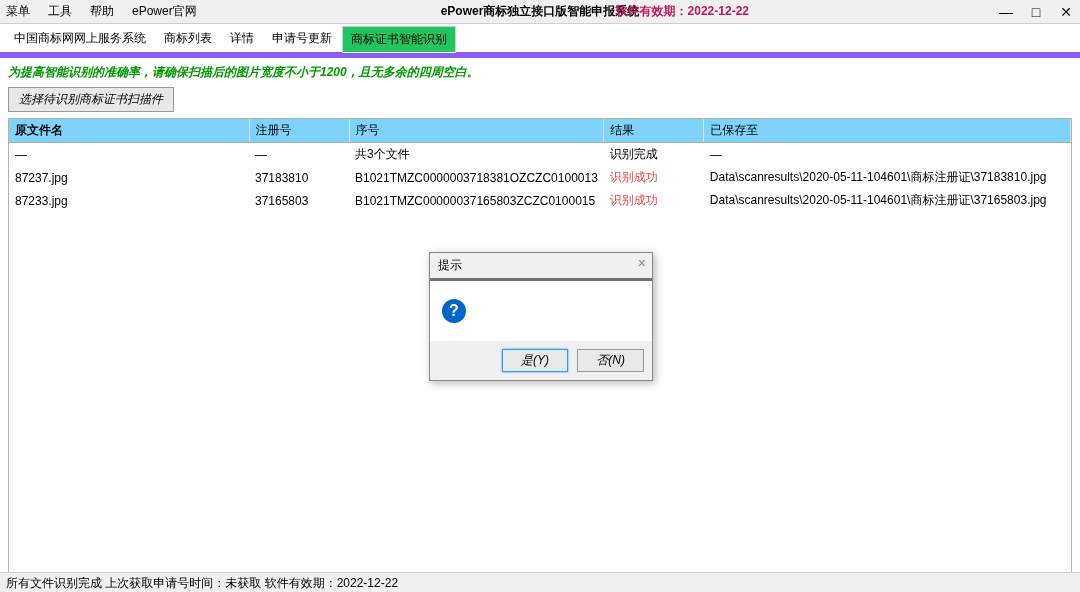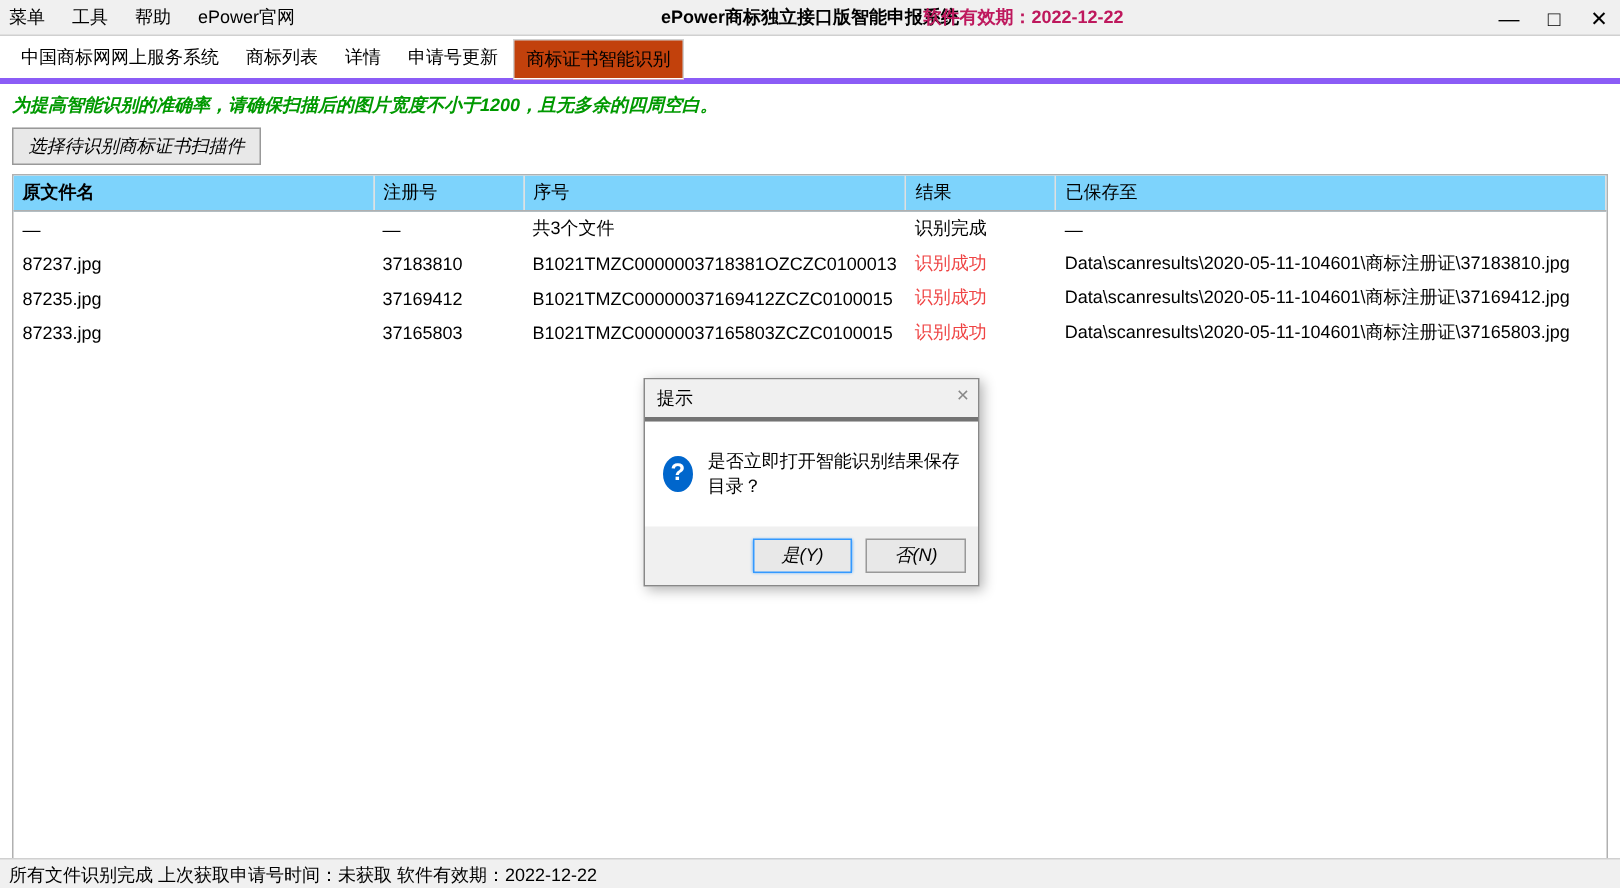--- a/index.html
+++ b/index.html
@@ -6,23 +6,23 @@
     body { font-family: "Microsoft YaHei", "SimSun", sans-serif; font-size: 12px; background: #fff; width: 1080px; height: 592px; overflow: hidden; position: relative; }
     
     .titlebar { height: 24px; background: #f0f0f0; display: flex; align-items: center; padding: 0 6px; border-bottom: 1px solid #d0d0d0; }
     .titlebar .menu-group { display: flex; gap: 18px; }
     .titlebar .menu-item { cursor: default; }
     .titlebar .title-center { position: absolute; left: 50%; transform: translateX(-50%); font-weight: bold; }
     .titlebar .expiry { position: absolute; left: 57%; color: #be185d; font-weight: bold; }
     .titlebar .winbtns { position: absolute; right: 4px; display: flex; gap: 10px; font-family: Arial; font-size: 14px; }
     .titlebar .winbtns span { width: 20px; text-align: center; cursor: default; }
     
-    .tabbar { height: 24px; display: flex; align-items: center; border-bottom: 4px solid #8b5cf6; padding: 14px 6px; text-align: center; }
+    .tabbar { height: 24px; display: flex; align-items: center; border-bottom: 6px solid #8b5cf6; padding: 14px 6px; text-align: center; }
     .tabbar .tab { padding: 4px 8px; margin-right: 2px; cursor: default; }
-    .tabbar .tab.active { background: #c2410c; border: 1px solid #d0d0d0; border-bottom: 1px solid #fff; position: relative; top: 1px; }
+    .tabbar .tab.active { background: #22c55e; border: 1px solid #d0d0d0; border-bottom: 1px solid #fff; position: relative; top: 1px; }
     
     .hint { color: #009900; font-weight: bold; padding: 6px 8px; font-style: italic; }
     
     .toolbar { padding: 0 8px 6px 8px; }
     .btn { background: #e8e8e8; border: 1px solid #999; padding: 3px 10px; cursor: default; font-size: 12px; font-style: italic; }
     
     .table-wrap { border: 1px solid #b0b0b0; margin: 0 8px; height: 470px; overflow: auto; background: #fff; }
     table { width: 100%; border-collapse: collapse; }
     th, td { text-align: left; padding: 3px 6px; font-size: 12px; white-space: nowrap; }
     thead th { border-bottom: 1px solid #b0b0b0; border-right: 1px solid #e0e0e0; font-weight: normal; background: #7dd3fc; }
@@ -101,45 +101,37 @@
         <td>—</td>
       </tr>
       <tr>
         <td>87237.jpg</td>
         <td>37183810</td>
         <td>B1021TMZC0000003718381OZCZC0100013</td>
         <td class="success">识别成功</td>
         <td>Data\scanresults\2020-05-11-104601\商标注册证\37183810.jpg</td>
       </tr>
       <tr>
-        <td>87235.jpg</td>
-        <td>37169412</td>
-        <td>B1021TMZC00000037169412ZCZC0100015</td>
-        <td class="success">识别成功</td>
-        <td>Data\scanresults\2020-05-11-104601\商标注册证\37169412.jpg</td>
-      </tr>
-      <tr>
         <td>87233.jpg</td>
         <td>37165803</td>
         <td>B1021TMZC00000037165803ZCZC0100015</td>
         <td class="success">识别成功</td>
         <td>Data\scanresults\2020-05-11-104601\商标注册证\37165803.jpg</td>
       </tr>
     </tbody>
   </table>
 </div>
 
 <div class="modal">
   <div class="mtitle">
     <span>提示</span>
     <span class="close">×</span>
   </div>
   <div class="mbody">
     <div class="micon">?</div>
-    <div>是否立即打开智能识别结果保存目录？</div>
   </div>
   <div class="mbtns">
     <button class="btn primary">是(Y)</button>
     <button class="btn">否(N)</button>
   </div>
 </div>
 
 <div class="statusbar">所有文件识别完成   上次获取申请号时间：未获取   软件有效期：2022-12-22</div>
 
 </body></html>

